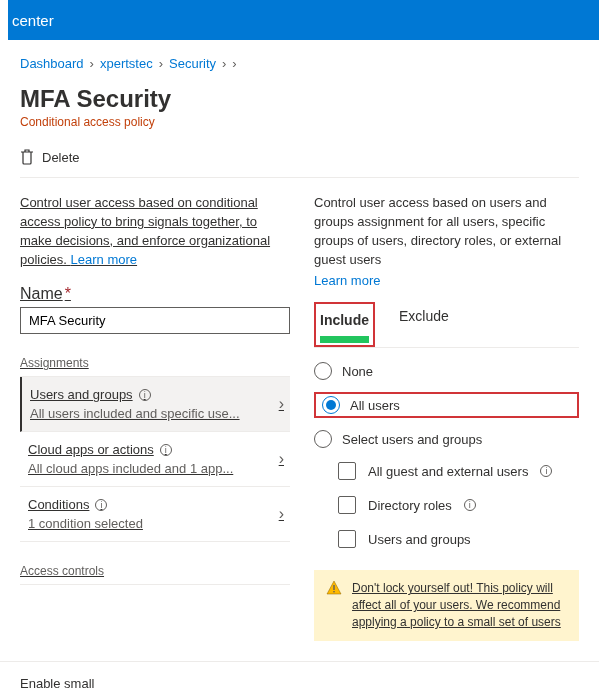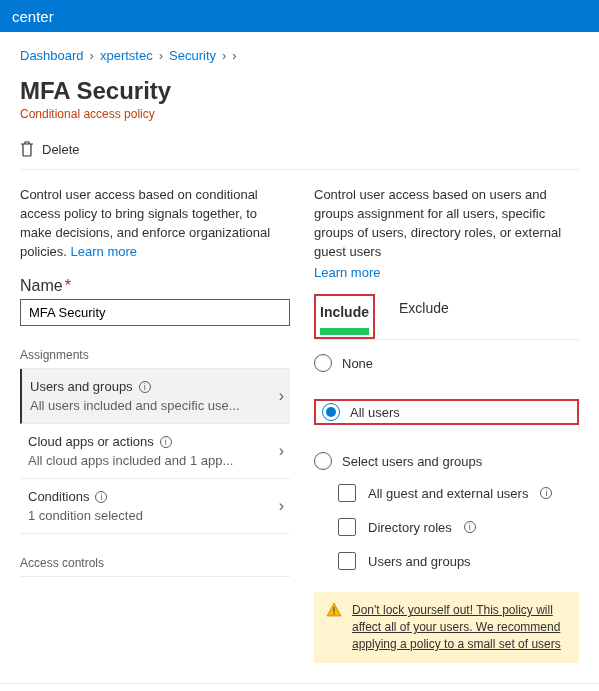--- a/index.html
+++ b/index.html
@@ -1,46 +1,46 @@
 <!DOCTYPE html>
 <html><head>
 <meta charset="utf-8">
 <style>
   * { box-sizing: border-box; margin: 0; padding: 0; }
   body { font-family: "Segoe UI", Arial, sans-serif; font-size: 13px; color: #323130; background: #fff; width: 599px; }
-  .topbar { background: #0078d4; color: #fff; height: 32px; display: flex; align-items: center; padding: 0 12px; font-size: 15px; }
+  .topbar { background: #0078d4; color: #fff; height: 40px; display: flex; align-items: center; padding: 0 4px; font-size: 15px; margin-left: 8px; }
   .content { padding: 16px 20px 20px 20px; }
   .breadcrumb { display: flex; align-items: center; gap: 6px; color: #0078d4; font-size: 13px; margin-bottom: 14px; flex-wrap: wrap; }
   .breadcrumb .crumb { cursor: pointer; }
   .breadcrumb .sep { color: #605e5c; }
   h1.title { font-size: 24px; font-weight: 600; margin-bottom: 2px; }
   .subtitle { font-size: 12px; color: #c2410c; margin-bottom: 14px; }
   .toolbar { display: flex; align-items: center; gap: 8px; padding: 6px 0 12px 0; border-bottom: 1px solid #edebe9; margin-bottom: 16px; }
   .delete-btn { display: flex; align-items: center; gap: 8px; cursor: pointer; color: #323130; }
   .two-col { display: flex; gap: 24px; }
-  .col-left { flex: 0 0 270px; }
+  .col-left { flex: 0 0 270px; text-decoration: underline; }
   .col-right { flex: 1; }
   .desc { font-size: 13px; color: #323130; line-height: 1.45; margin-bottom: 4px; }
   .learn-more { color: #0078d4; cursor: pointer; }
   .field-label { font-size: 16px; margin-top: 16px; margin-bottom: 4px; }
   .req { color: #a4262c; margin-left: 2px; }
   .text-input { width: 100%; border: 1px solid #605e5c; padding: 5px 8px; font-size: 13px; }
   .section-header { font-size: 12px; color: #605e5c; margin-top: 22px; padding-bottom: 6px; border-bottom: 1px solid #edebe9; }
   .assignment-item { padding: 10px 6px 10px 8px; border-bottom: 1px solid #edebe9; display: flex; align-items: center; justify-content: space-between; cursor: pointer; }
   .assignment-item.active { background: #f3f2f1; border-left: 2px solid #323130; }
   .assignment-content { flex: 1; min-width: 0; }
   .assignment-title { font-size: 13px; color: #323130; display: flex; align-items: center; gap: 6px; }
   .assignment-value { font-size: 13px; color: #605e5c; margin-top: 4px; white-space: nowrap; overflow: hidden; text-overflow: ellipsis; }
   .chev { color: #605e5c; font-size: 16px; }
   .info-icon { display:inline-flex; border:1px solid #605e5c; border-radius:50%; width:12px; height:12px; align-items:center; justify-content:center; font-size:9px; color:#605e5c; }
   .tabs { display: flex; gap: 24px; margin-top: 14px; border-bottom: 1px solid #edebe9; }
   .tab { padding: 6px 0 8px 0; cursor: pointer; font-size: 14px; color: #323130; }
   .tab.selected { border-bottom: 7px solid #22c55e; font-weight: 600; }
   .highlight-box { border: 2px solid #d13438; display: inline-block; padding: 2px 4px; }
-  .radio-list { margin-top: 14px; display: flex; flex-direction: column; gap: 27px; }
+  .radio-list { margin-top: 14px; display: flex; flex-direction: column; gap: 12px; }
   .radio-row { display: flex; align-items: center; gap: 10px; cursor: pointer; }
   .radio-outer { width: 18px; height: 18px; border: 1px solid #605e5c; border-radius: 50%; display: flex; align-items: center; justify-content: center; }
   .radio-outer.sel { border-color: #0078d4; }
   .radio-inner { width: 10px; height: 10px; background: #0078d4; border-radius: 50%; }
   .check-list { margin: 14px 0 0 24px; display: flex; flex-direction: column; gap: 16px; }
   .check-row { display: flex; align-items: center; gap: 12px; cursor: pointer; }
   .checkbox { width: 18px; height: 18px; border: 1px solid #605e5c; border-radius: 2px; }
   .warning-box { background: #fff4ce; padding: 10px 12px; margin-top: 22px; display: flex; gap: 10px; font-size: 12px; color: #323130; line-height: 1.4; text-decoration: underline; }
   .warn-icon { flex: 0 0 auto; }
   .bottom-bar { padding: 14px 20px 18px 20px; border-top: 1px solid #edebe9; }

